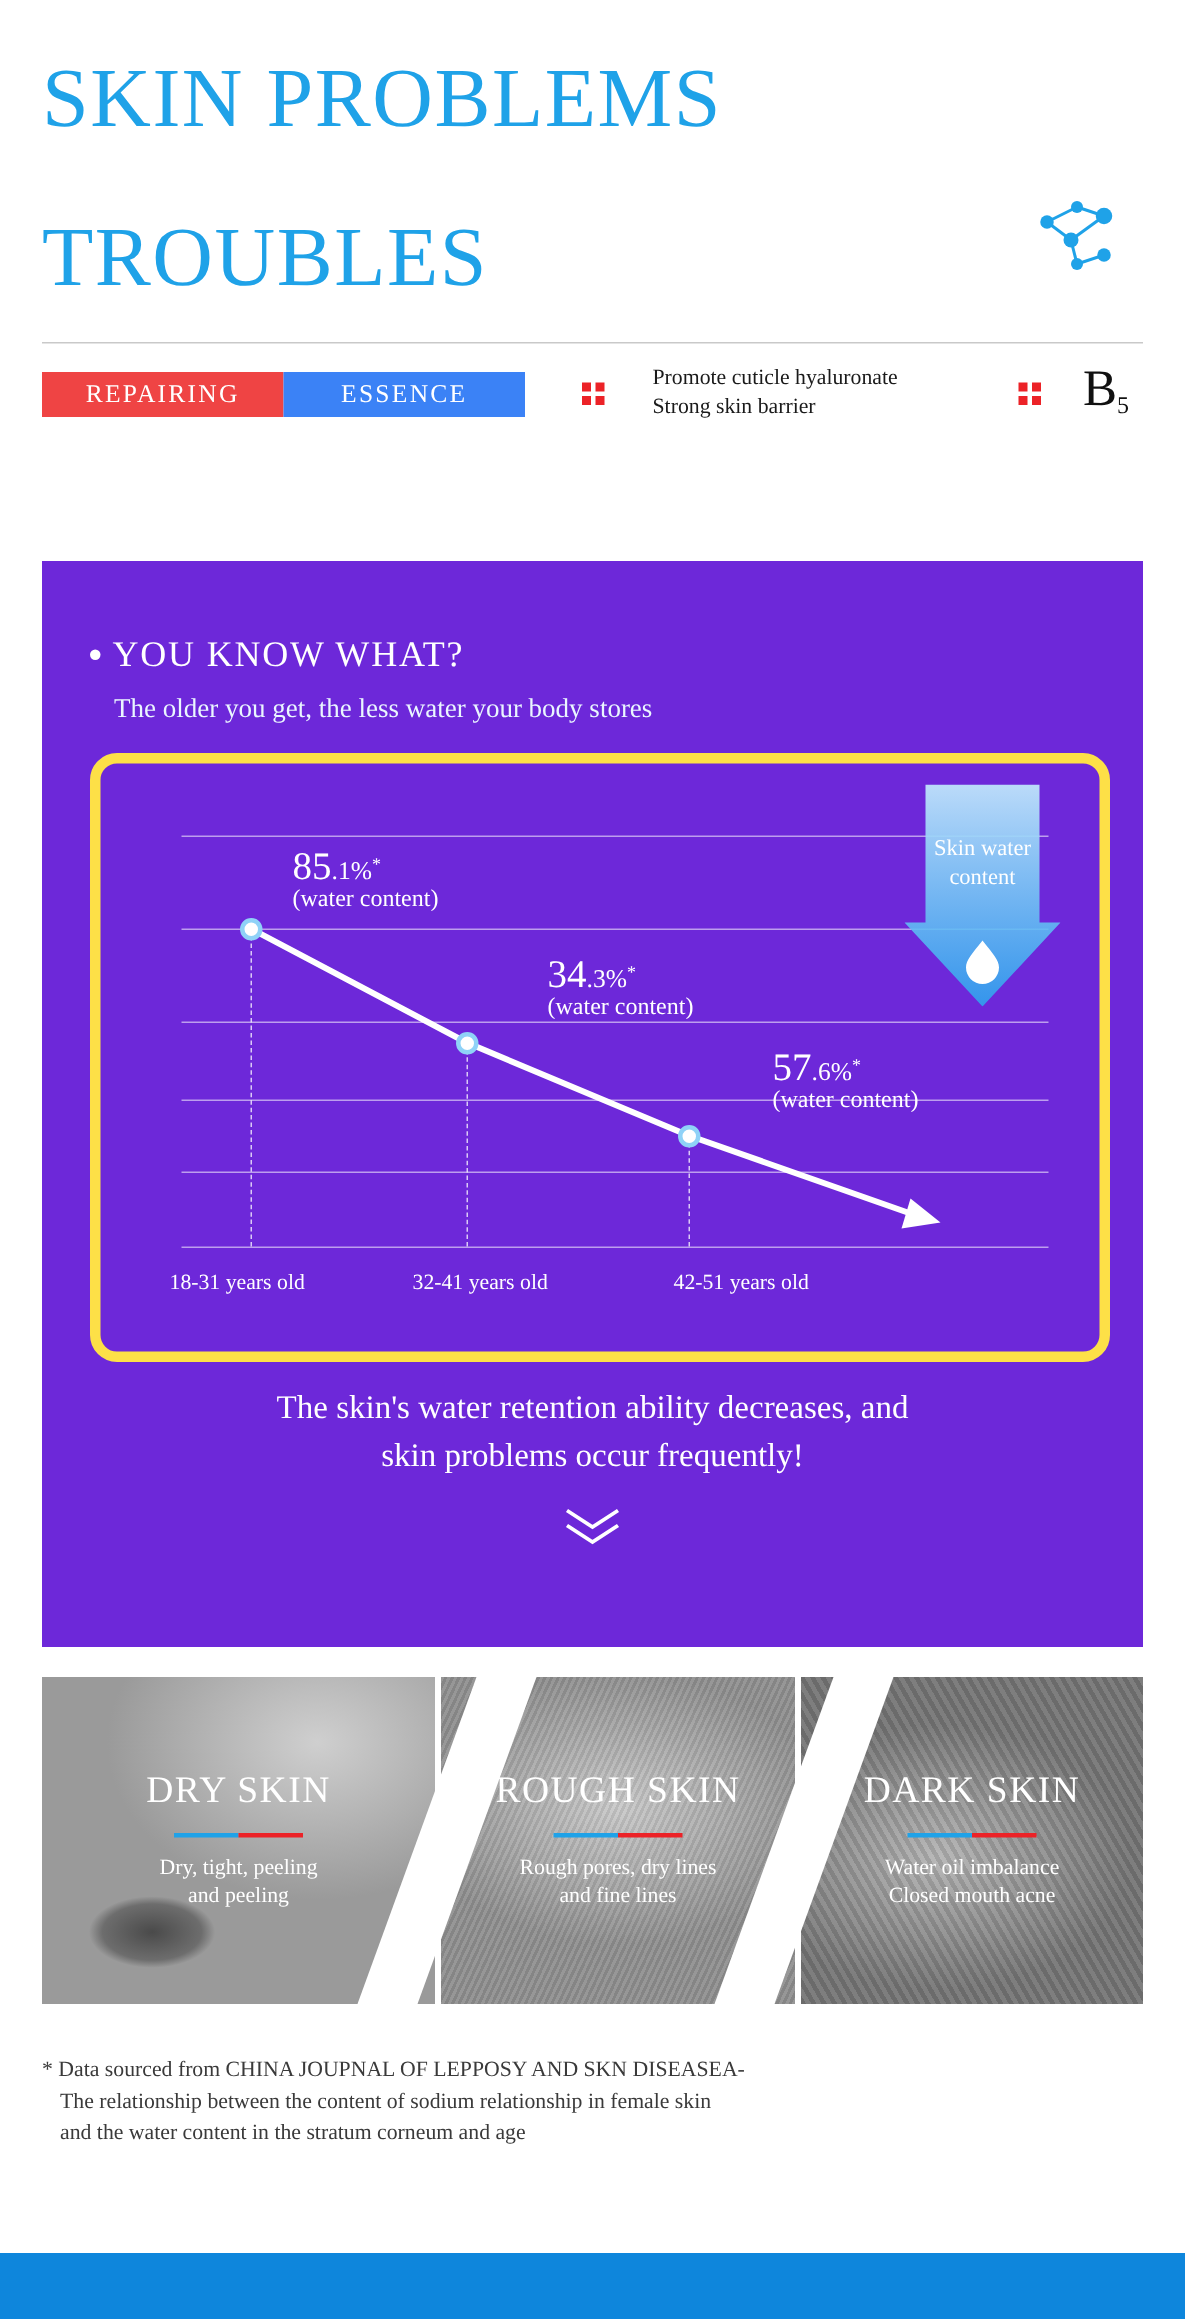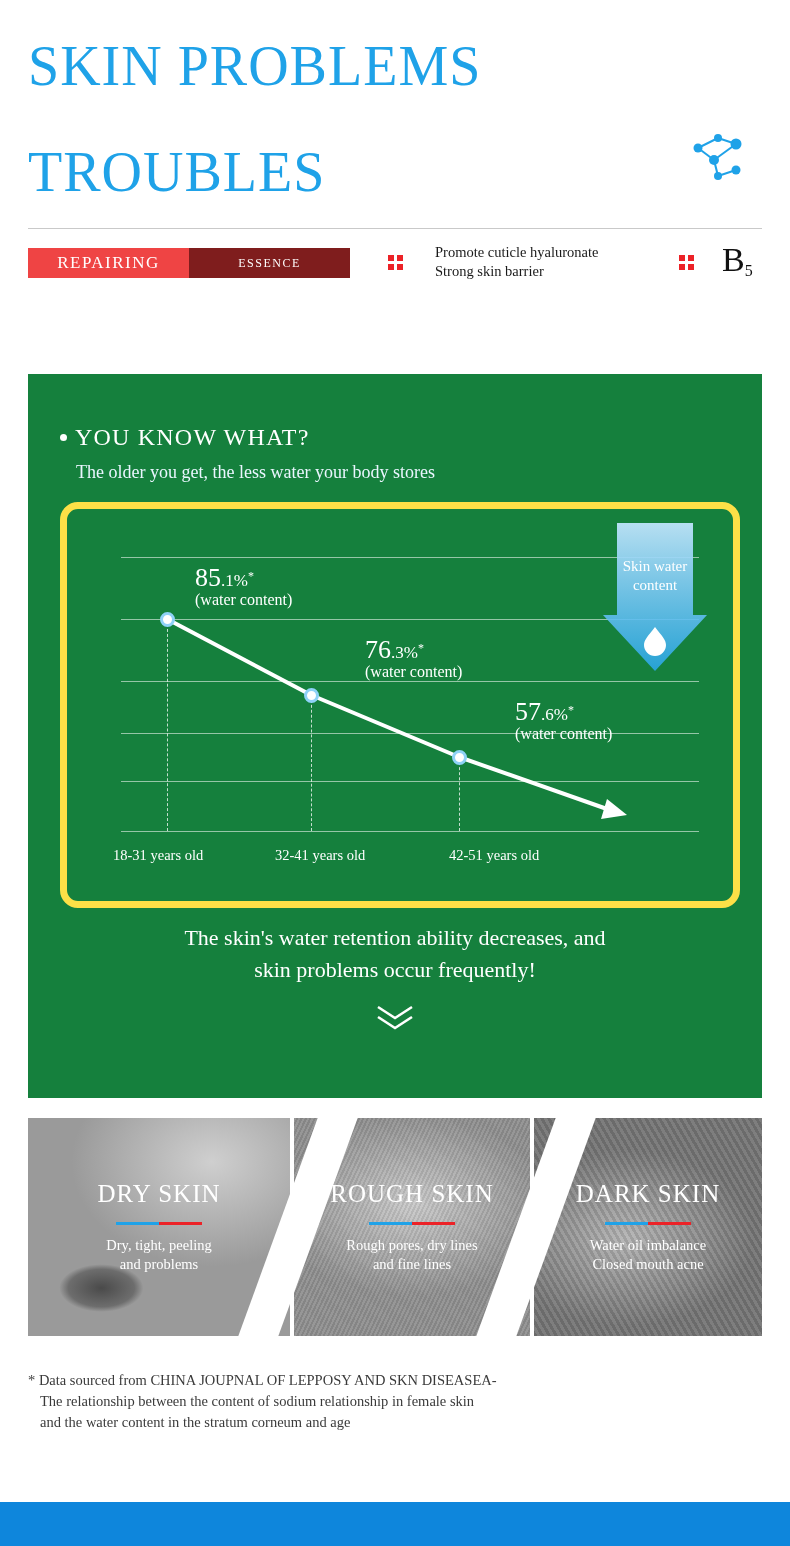--- a/index.html
+++ b/index.html
@@ -66,23 +66,23 @@
     background: #ef4444;
     color: #ffffff;
     font-size: 17px;
     letter-spacing: 1.5px;
     display: flex;
     align-items: center;
     justify-content: center;
   }
   .badge .b-right {
     flex: 1 1 50%;
-    background: #7f1d1d;
-    color: #ffffff;
-    font-size: 12px;
+    background: #3b82f6;
+    color: #ffffff;
+    font-size: 17px;
     letter-spacing: 1.5px;
     display: flex;
     align-items: center;
     justify-content: center;
   }
 
   .cross {
     position: absolute;
     width: 16px;
     height: 16px;
@@ -124,21 +124,21 @@
     top: 5px;
   }
 
   
   .blue-panel {
     position: absolute;
     left: 28px;
     top: 374px;
     width: 734px;
     height: 724px;
-    background: #15803d;
+    background: #6d28d9;
   }
 
   .know-what {
     position: absolute;
     left: 32px;
     top: 50px;
     color: #ffffff;
     font-size: 24px;
     letter-spacing: 1.2px;
   }
@@ -443,21 +443,21 @@
         <div class="pt" style="left:93px; top:103px;"></div>
         <div class="pt" style="left:237px; top:179px;"></div>
         <div class="pt" style="left:385px; top:241px;"></div>
 
         <div class="val-label" style="left:128px; top:54px;">
           <span class="big">85</span><span class="small">.1%</span><span class="sup">*</span>
           <span class="sub2">(water content)</span>
         </div>
 
         <div class="val-label" style="left:298px; top:126px;">
-          <span class="big">76</span><span class="small">.3%</span><span class="sup">*</span>
+          <span class="big">34</span><span class="small">.3%</span><span class="sup">*</span>
           <span class="sub2">(water content)</span>
         </div>
 
         <div class="val-label" style="left:448px; top:188px;">
           <span class="big">57</span><span class="small">.6%</span><span class="sup">*</span>
           <span class="sub2">(water content)</span>
         </div>
 
         <div class="axis-label" style="left:46px; top:338px;">18-31 years old</div>
         <div class="axis-label" style="left:208px; top:338px;">32-41 years old</div>
@@ -499,21 +499,21 @@
 
     <div class="photo p1">
       <div class="bg skin-a"></div>
       <div class="photo-title">DRY SKIN</div>
       <div class="photo-underline">
         <span class="u-l"></span>
           <span class="u-r"></span>
       </div>
       <div class="photo-desc">
         <span>Dry, tight, peeling</span><br>
-        <span>and problems</span>
+        <span>and peeling</span>
       </div>
     </div>
 
     <div class="photo p3">
       <div class="bg skin-c"></div>
       <div class="photo-title">DARK SKIN</div>
       <div class="photo-underline">
         <span class="u-l"></span>
           <span class="u-r"></span>
       </div>

